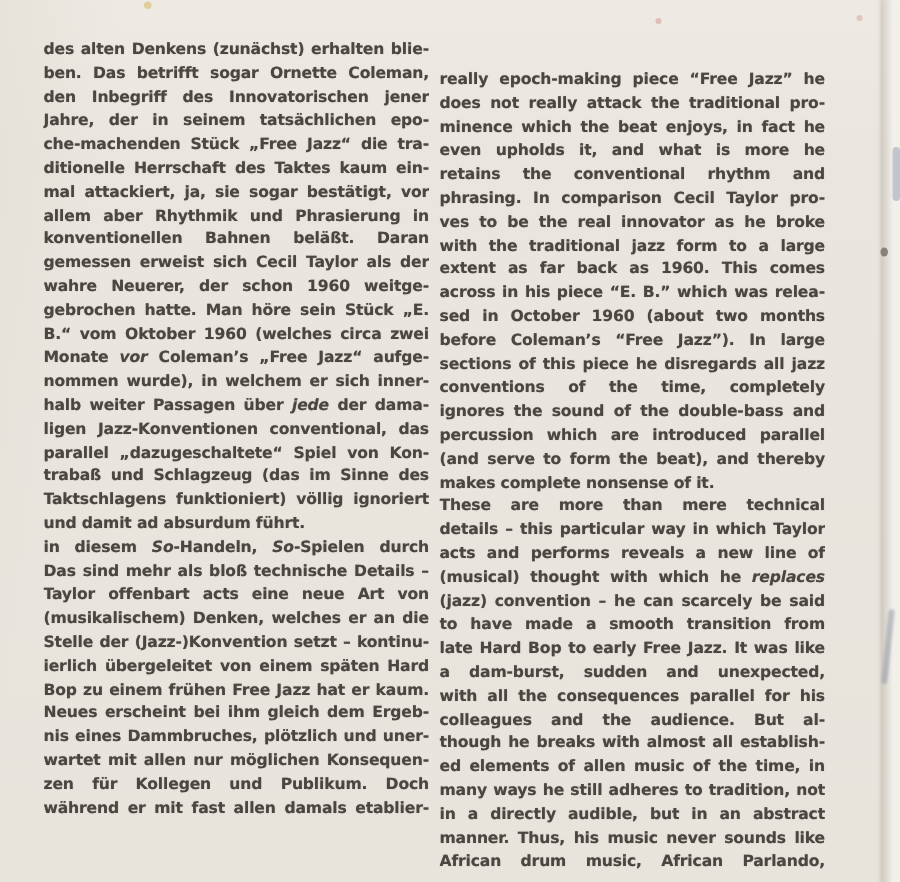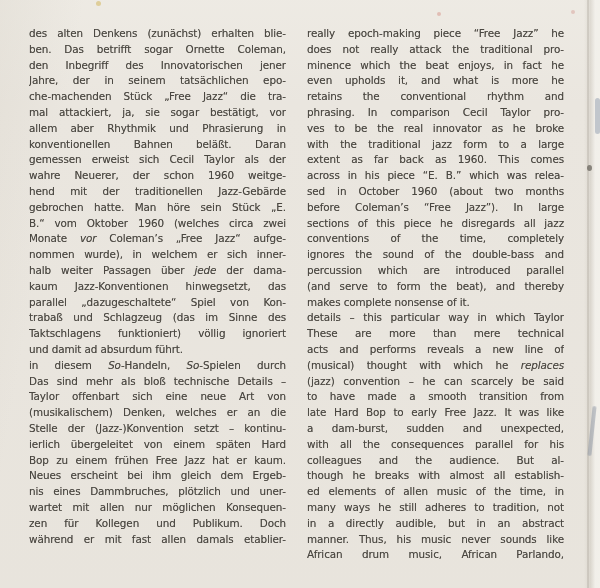--- a/index.html
+++ b/index.html
@@ -24,23 +24,24 @@
   }
   .column {
     position: absolute;
     top: 26px;
     width: 257px;
     color: #4a4741;
     font-size: 10.4px;
     line-height: 15.8px;
     letter-spacing: -0.1px;
     text-shadow: 0 0 0.6px rgba(74,71,65,0.55);
+    font-weight: bold;
   }
   .col-left  { left: 29px; }
-  .col-right { left: 307px; }
+  .col-right { left: 293px; margin-top: 20px; }
   .line {
     height: 15.8px;
     overflow: hidden;
     text-align: justify;
     text-align-last: justify;
   }
   .line.para-end {
     text-align-last: left;
   }
   .line em { font-style: italic; }
@@ -101,39 +102,39 @@
 <body>
 
 <div class="paper"></div>
 
 <div class="column col-left">
     <div class="line">des alten Denkens (zunächst) erhalten blie-</div>
     <div class="line">ben. Das betrifft sogar Ornette Coleman,</div>
     <div class="line">den Inbegriff des Innovatorischen jener</div>
     <div class="line">Jahre, der in seinem tatsächlichen epo-</div>
     <div class="line">che-machenden Stück „Free Jazz“ die tra-</div>
+    <div class="line">ditionelle Herrschaft des Taktes kaum ein-</div>
     <div class="line">mal attackiert, ja, sie sogar bestätigt, vor</div>
     <div class="line">allem aber Rhythmik und Phrasierung in</div>
     <div class="line">konventionellen Bahnen beläßt. Daran</div>
     <div class="line">gemessen erweist sich Cecil Taylor als der</div>
     <div class="line">wahre Neuerer, der schon 1960 weitge-</div>
-    <div class="line">hend mit der traditionellen Jazz-Gebärde</div>
     <div class="line">gebrochen hatte. Man höre sein Stück „E.</div>
     <div class="line">B.“ vom Oktober 1960 (welches circa zwei</div>
     <div class="line">Monate <em>vor</em> Coleman’s „Free Jazz“ aufge-</div>
     <div class="line">nommen wurde), in welchem er sich inner-</div>
     <div class="line">halb weiter Passagen über <em>jede</em> der dama-</div>
-    <div class="line">kaum Jazz-Konventionen hinwegsetzt, das</div>
+    <div class="line">ligen Jazz-Konventionen conventional, das</div>
     <div class="line">parallel „dazugeschaltete“ Spiel von Kon-</div>
     <div class="line">trabaß und Schlagzeug (das im Sinne des</div>
     <div class="line">Taktschlagens funktioniert) völlig ignoriert</div>
     <div class="line para-end">und damit ad absurdum führt.</div>
     <div class="line">in diesem <em>So</em>-Handeln, <em>So</em>-Spielen durch</div>
     <div class="line">Das sind mehr als bloß technische Details –</div>
-    <div class="line">Taylor offenbart sich eine neue Art von</div>
+    <div class="line">Taylor offenbart acts eine neue Art von</div>
     <div class="line">(musikalischem) Denken, welches er an die</div>
     <div class="line">Stelle der (Jazz-)Konvention setzt – kontinu-</div>
     <div class="line">ierlich übergeleitet von einem späten Hard</div>
     <div class="line">Bop zu einem frühen Free Jazz hat er kaum.</div>
     <div class="line">Neues erscheint bei ihm gleich dem Ergeb-</div>
     <div class="line">nis eines Dammbruches, plötzlich und uner-</div>
     <div class="line">wartet mit allen nur möglichen Konsequen-</div>
     <div class="line">zen für Kollegen und Publikum. Doch</div>
     <div class="line">während er mit fast allen damals etablier-</div>
   </div>
@@ -150,22 +151,22 @@
     <div class="line">extent as far back as 1960. This comes</div>
     <div class="line">across in his piece “E. B.” which was relea-</div>
     <div class="line">sed in October 1960 (about two months</div>
     <div class="line">before Coleman’s “Free Jazz”). In large</div>
     <div class="line">sections of this piece he disregards all jazz</div>
     <div class="line">conventions of the time, completely</div>
     <div class="line">ignores the sound of the double-bass and</div>
     <div class="line">percussion which are introduced parallel</div>
     <div class="line">(and serve to form the beat), and thereby</div>
     <div class="line para-end">makes complete nonsense of it.</div>
+    <div class="line">These are more than mere technical</div>
     <div class="line">details – this particular way in which Taylor</div>
-    <div class="line">These are more than mere technical</div>
     <div class="line">acts and performs reveals a new line of</div>
     <div class="line">(musical) thought with which he <em>replaces</em></div>
     <div class="line">(jazz) convention – he can scarcely be said</div>
     <div class="line">to have made a smooth transition from</div>
     <div class="line">late Hard Bop to early Free Jazz. It was like</div>
     <div class="line">a dam-burst, sudden and unexpected,</div>
     <div class="line">with all the consequences parallel for his</div>
     <div class="line">colleagues and the audience. But al-</div>
     <div class="line">though he breaks with almost all establish-</div>
     <div class="line">ed elements of allen music of the time, in</div>

